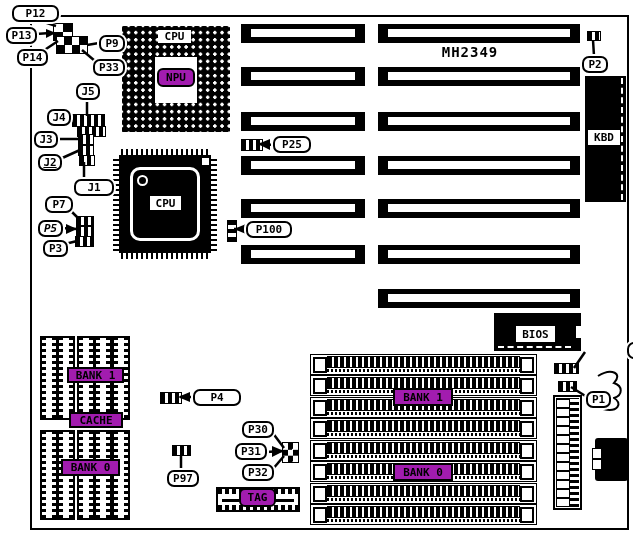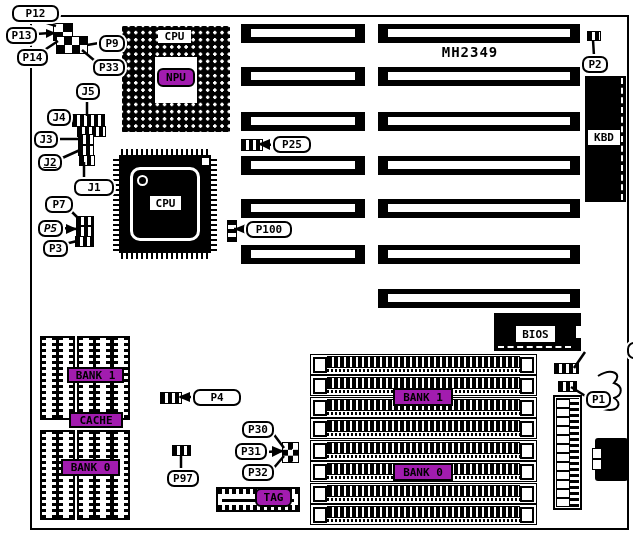--- a/index.html
+++ b/index.html
@@ -257,21 +257,21 @@
   <div class="dip" style="left:77px;top:430px;height:86px;"></div>
   <div class="dip" style="left:94px;top:430px;height:86px;"></div>
   <div class="dip" style="left:112px;top:430px;height:86px;"></div>
   <div class="chiplbl" style="left:67px;top:367px;width:57px;height:16px;">BANK 1</div>
   <div class="chiplbl" style="left:69px;top:412px;width:54px;height:16px;">CACHE</div>
   <div class="chiplbl" style="left:61px;top:459px;width:59px;height:17px;">BANK 0</div>
 
   <div class="abs" id="tag">
     <div id="tag-line"></div>
   </div>
-  <div class="chiplbl" style="left:255px;top:488px;width:37px;height:19px;border-radius:6px;z-index:9;text-align:right;">TAG</div>
+  <div class="chiplbl" style="left:239px;top:488px;width:37px;height:19px;border-radius:6px;z-index:9;text-align:right;">TAG</div>
 
   <div class="checker" style="left:53px;top:23px;width:18px;height:16px;background-size:18px 16px;"></div>
   <div class="checker" style="left:56px;top:36px;width:30px;height:16px;background-size:15px 16px;"></div>
   <div class="hstrip" style="left:72px;top:114px;width:31px;height:11px;"></div>
   <div class="hstrip" style="left:77px;top:126px;width:27px;height:9px;"></div>
   <div class="hstrip" style="left:78px;top:134px;width:14px;height:9px;"></div>
   <div class="hstrip" style="left:78px;top:145px;width:14px;height:9px;"></div>
   <div class="hstrip" style="left:79px;top:155px;width:14px;height:9px;"></div>
   <div class="hstrip" style="left:76px;top:216px;width:16px;height:8px;"></div>
   <div class="hstrip" style="left:76px;top:226px;width:16px;height:9px;"></div>

